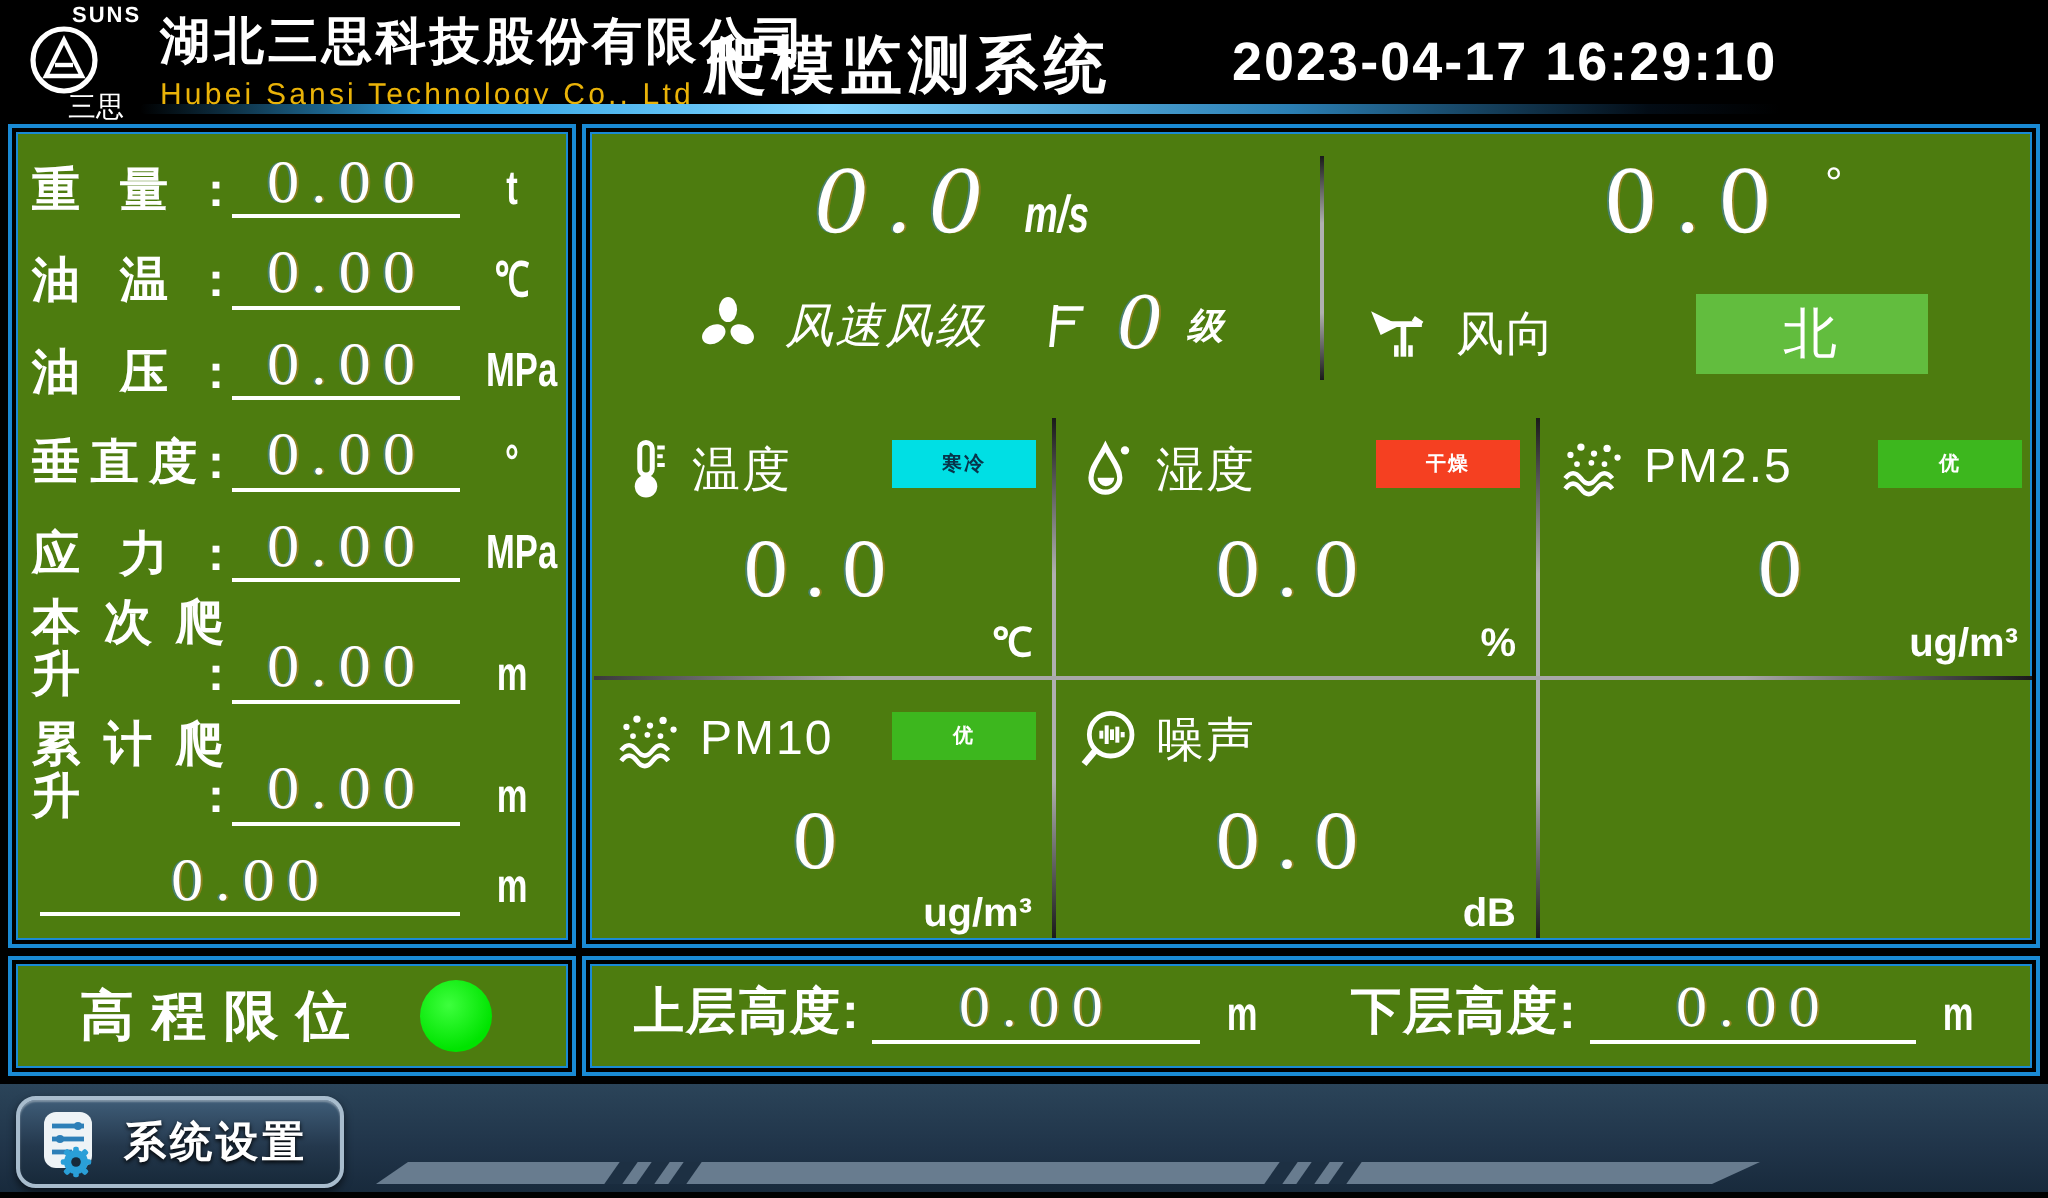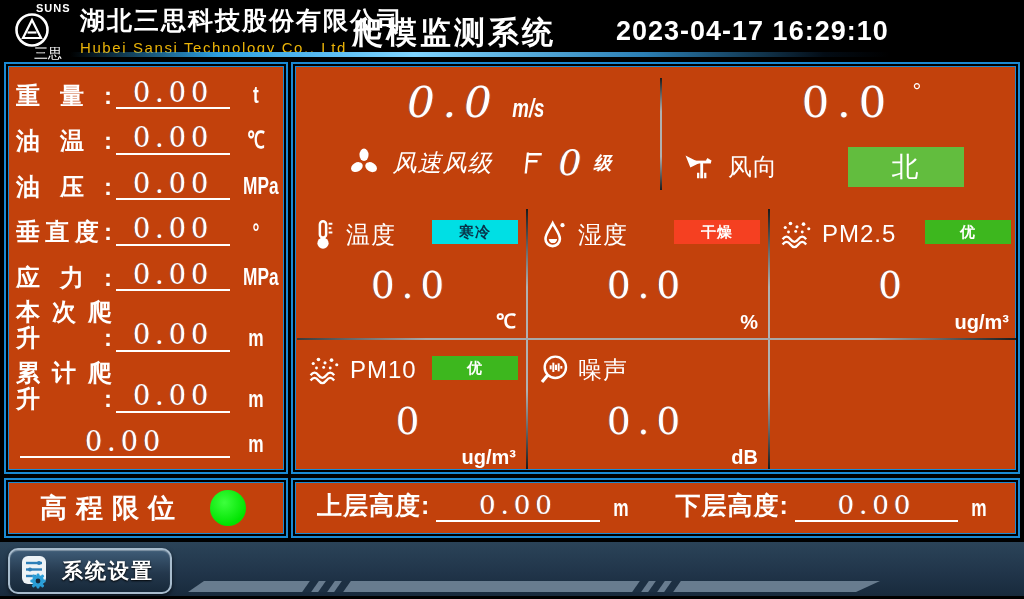--- a/index.html
+++ b/index.html
@@ -15,21 +15,21 @@
   .logo-cn { position:absolute; left:10px; top:44px; font-size:14px; font-weight:normal;margin-left:16px; }
   .company { position:absolute; left:80px; top:4px; }
   .company-cn { font-size:25px; font-weight:bold; letter-spacing:2px; }
   .company-en { font-size:15px; letter-spacing:1.6px; margin-top:2px; color:#eab308; }
   .app-title { position:absolute; left:352px; top:12px; font-size:31px; font-weight:bold; letter-spacing:3px; }
   .datetime { position:absolute; left:616px; top:16px; font-size:27px; font-weight:bold; letter-spacing:1px; }
   .header-line { position:absolute; left:70px; top:52px; width:820px; height:5px; border-radius:3px;
     background:linear-gradient(90deg, rgba(20,60,90,0) 0%, #2d9fe0 18%, #7fd4ff 42%, #2b7fb4 70%, rgba(5,20,35,.6) 92%, rgba(0,0,0,0) 100%); }
 
   
-  .box { position:absolute; background:#c2410c; border:2px solid #1a8ad4;
+  .box { position:absolute; background:#4d7c0f; border:2px solid #1a8ad4;
          box-shadow: inset 0 0 0 2px #000, inset 0 0 0 3px #1a8ad4; }
 
   
   .sidebar { left:4px; top:62px; width:284px; height:412px; padding:8px 12px 6px 10px;
              display:flex; flex-direction:column; }
   .srow { flex:1; display:flex; align-items:flex-end; padding-bottom:8px; }
   .srow .lbl { width:96px; font-size:24px; font-weight:bold; text-align:justify; text-align-last:justify; line-height:1.1; }
   .srow .val { flex:1; margin:0 8px 0 4px; text-align:center; border-bottom:2px solid #fff;
                font-family:"DejaVu Serif", serif; font-size:27px; letter-spacing:5px; line-height:1.05; padding-bottom:0;
                text-shadow:1px 0 0 rgba(255,140,60,.35), -1px 0 0 rgba(70,140,255,.4); }
@@ -58,21 +58,21 @@
   .deg { font-size:22px; vertical-align:top; position:relative; top:2px; margin-left:14px; }
   .wc-dir .sub { position:absolute; left:20px; top:80px; width:100%; display:flex; align-items:center; gap:10px; }
   .compass-box { margin-left:60px; width:116px; height:40px; background:#62bd3e; color:#fff;
                  font-size:27px; display:flex; align-items:center; justify-content:center; letter-spacing:2px; }
 
   .env-grid { position:absolute; left:3px; top:138px; width:723px; height:271px;
               display:grid; grid-template-columns:230px 242px 251px; grid-template-rows:136px 135px; }
   .cell { position:relative; }
   .cell-head { position:absolute; left:12px; top:16px; display:flex; align-items:center; gap:8px;justify-content:flex-end; }
   .cell-label { font-size:24px; letter-spacing:1px; }
-  .badge { position:absolute; top:18px; right:8px; width:86px; height:24px; font-size:15px; font-weight:bold;
+  .badge { position:absolute; top:18px; right:8px; width:72px; height:24px; font-size:10px; font-weight:bold;
            display:flex; align-items:center; justify-content:center; letter-spacing:1px; }
   .badge-cold { background:#00dfe4; color:#08344a; }
   .badge-dry  { background:#f54021; color:#fff; }
   .badge-good { background:#3db71e; color:#fff; }
   .cell-value { position:absolute; left:0; top:62px; width:100%; text-align:center; font-size:37px; letter-spacing:7px; }
   .cell-unit { position:absolute; right:10px; bottom:4px; font-size:20px; font-weight:bold; }
 
   
   .limit-box { left:4px; top:478px; width:284px; height:60px; display:flex; align-items:center; padding-left:34px; gap:26px; }
   .limit-label { font-size:27px; font-weight:bold; letter-spacing:9px; }

